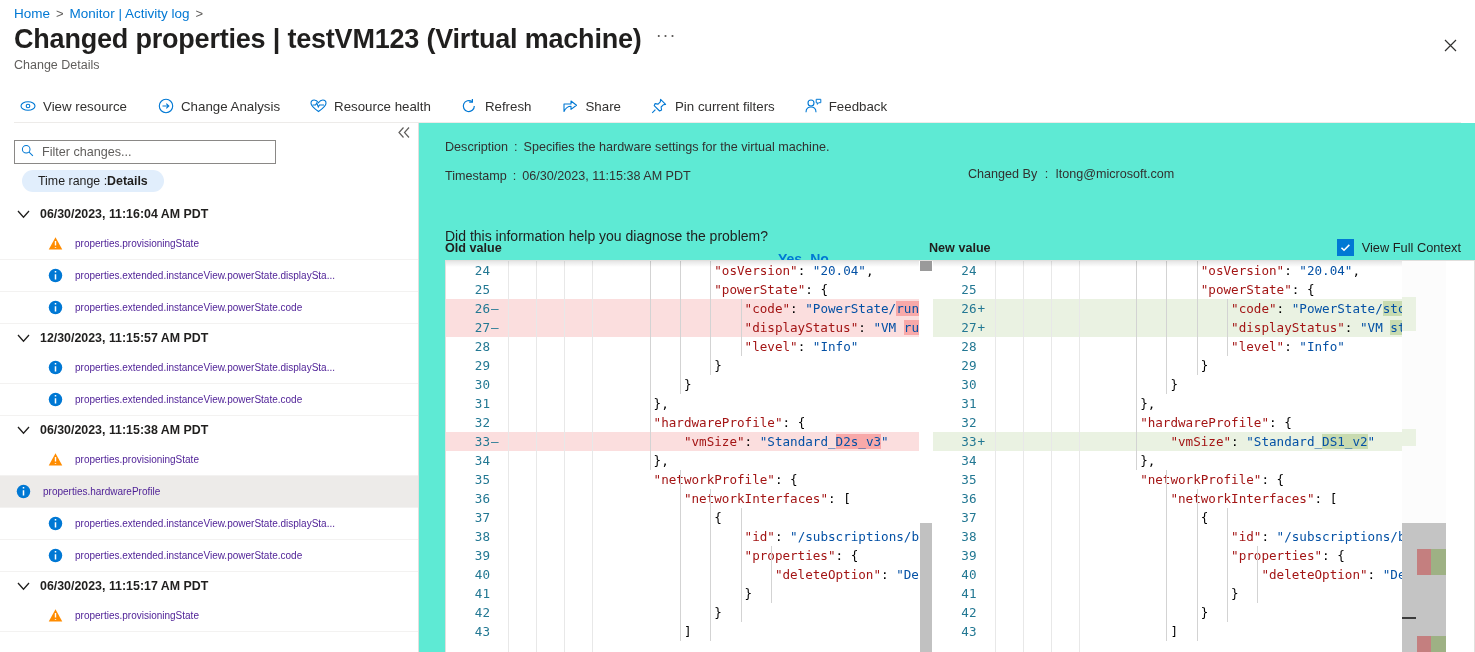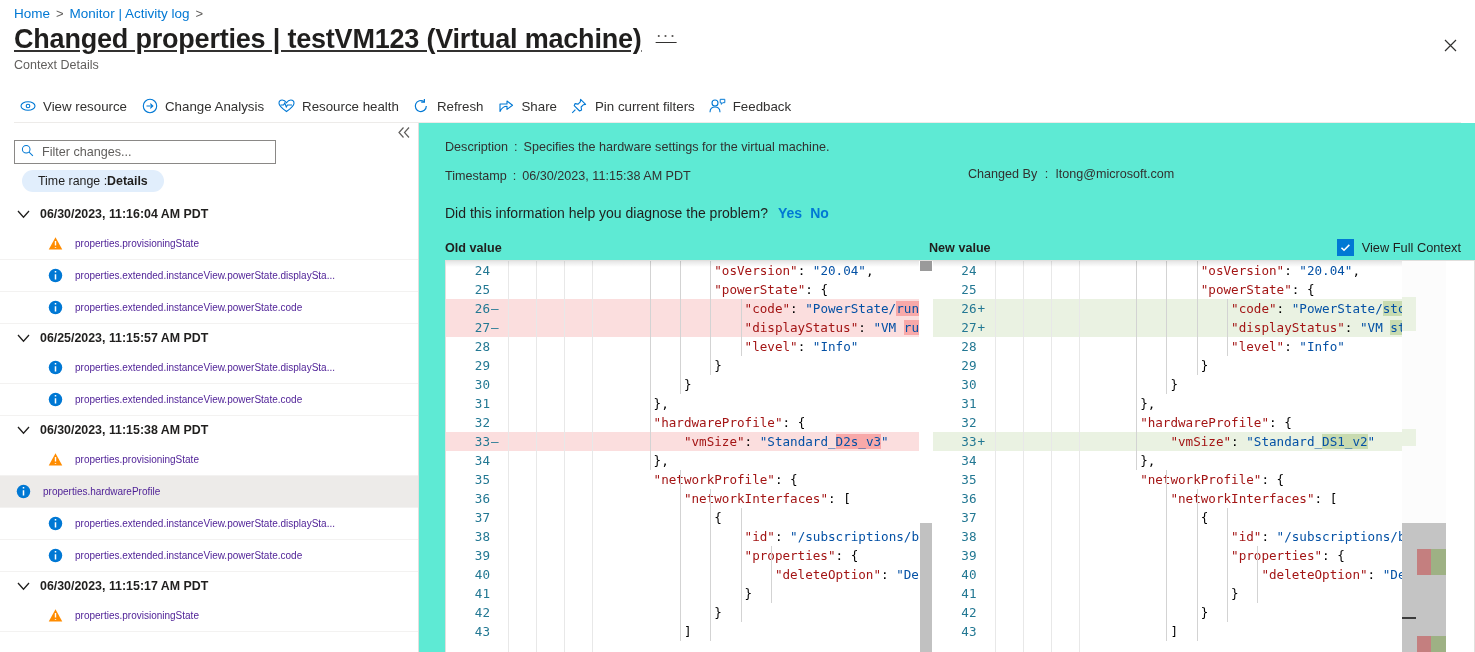--- a/index.html
+++ b/index.html
@@ -19,21 +19,21 @@
     position: absolute; left: 14px; top: 4px;
     display: flex; align-items: center; gap: 6px;
     font-size: 13.5px; line-height: 20px;
   }
   .bc-link { color: #0078d4; cursor: pointer; white-space: nowrap; }
   .bc-sep { color: #605e5c; font-size: 13px; }
 
   
   .title-row {
     position: absolute; left: 14px; top: 24px;
-    display: flex; align-items: center; gap: 14px; text-decoration: underline;
+    display: flex; align-items: center; gap: 14px;
   }
   .title {
     font-size: 27px; font-weight: 600; color: #201f1e;
     letter-spacing: -0.2px; white-space: nowrap;
   }
   .title-ellipsis {
     font-size: 18px; color: #605e5c; letter-spacing: 1px;
     cursor: pointer; transform: translateY(-4px);
   }
   .subtitle {
@@ -42,21 +42,21 @@
   }
   .close-x {
     position: absolute; right: 14px; top: 34px;
     width: 22px; height: 22px; cursor: pointer;
     display: flex; align-items: center; justify-content: center;
   }
 
   
   .cmdbar {
     position: absolute; left: 0; top: 90px; width: 1475px; height: 32px;
-    display: flex; align-items: center; padding-left: 14px; gap: 0px;
+    display: flex; align-items: center; padding-left: 14px; gap: 16px;
   }
   .cmd {
     display: flex; align-items: center; gap: 7px;
     padding: 4px 9px 4px 5px; height: 28px;
     font-size: 13.3px; color: #323130; cursor: pointer;
     white-space: nowrap;
   }
   .cmd .ic { display: flex; align-items: center; justify-content: center; width: 17px; height: 17px; }
   .hr-cmd {
     position: absolute; left: 14px; top: 122px; width: 1447px;
@@ -131,21 +131,21 @@
   .meta-val { color: #323130; }
   .changedby {
     position: absolute; left: 549px; top: 44px;
     font-size: 12.6px; color: #323130;
   }
   .feedback-q {
     position: absolute; left: 26px; top: 82px;
     display: flex; align-items: center; gap: 10px;
     font-size: 14px; color: #201f1e;
   }
-  .yn { color: #0078d4; font-weight: 700; cursor: pointer; font-size: 14px; }
+  .yn { color: #0078d4; font-weight: 700; cursor: pointer; font-size: 14px; margin-top: 46px; }
 
   .col-head-old {
     position: absolute; left: 26px; top: 118px;
     font-size: 12.6px; font-weight: 700; color: #201f1e;
   }
   .col-head-new {
     position: absolute; left: 510px; top: 118px;
     font-size: 12.6px; font-weight: 700; color: #201f1e;
   }
   .vfc {
@@ -220,21 +220,21 @@
     <span class="bc-link">Home</span>
     <span class="bc-sep">&gt;</span>
     <span class="bc-link">Monitor | Activity log</span>
     <span class="bc-sep">&gt;</span>
   </div>
 
   <div class="title-row">
     <span class="title">Changed properties | testVM123 (Virtual machine)</span>
     <span class="title-ellipsis">···</span>
   </div>
-  <div class="subtitle">Context Details</div>
+  <div class="subtitle">Change Details</div>
 
   <div class="close-x">
     <svg width="13" height="13" viewBox="0 0 13 13">
         <path d="M1 1 L12 12 M12 1 L1 12" stroke="#323130" stroke-width="1.2" fill="none"></path>
       </svg>
   </div>
 
   <div class="cmdbar">
     <div class="cmd">
       <span class="ic">
@@ -360,21 +360,21 @@
           </svg>
         </span>
         <span>properties.extended.instanceView.powerState.code</span>
       </div>
       <div class="grp">
         <span class="chev">
           <svg width="13" height="9" viewBox="0 0 13 9">
             <path d="M1 1 L6.5 7.3 L12 1" fill="none" stroke="#201f1e" stroke-width="1.3"></path>
           </svg>
         </span>
-        <span>06/25/2023, 11:15:57 AM PDT</span>
+        <span>12/30/2023, 11:15:57 AM PDT</span>
       </div>
       <div class="item">
         <span class="ic">
           <svg width="15" height="15" viewBox="0 0 16 16">
             <circle cx="8" cy="8" r="7.2" fill="#0078d4"></circle>
             <path d="M8 3.3 V4.9 M8 6.6 V12.3" stroke="#fff" stroke-width="1.6"></path>
           </svg>
         </span>
         <span>properties.extended.instanceView.powerState.displaySta...</span>
       </div>

